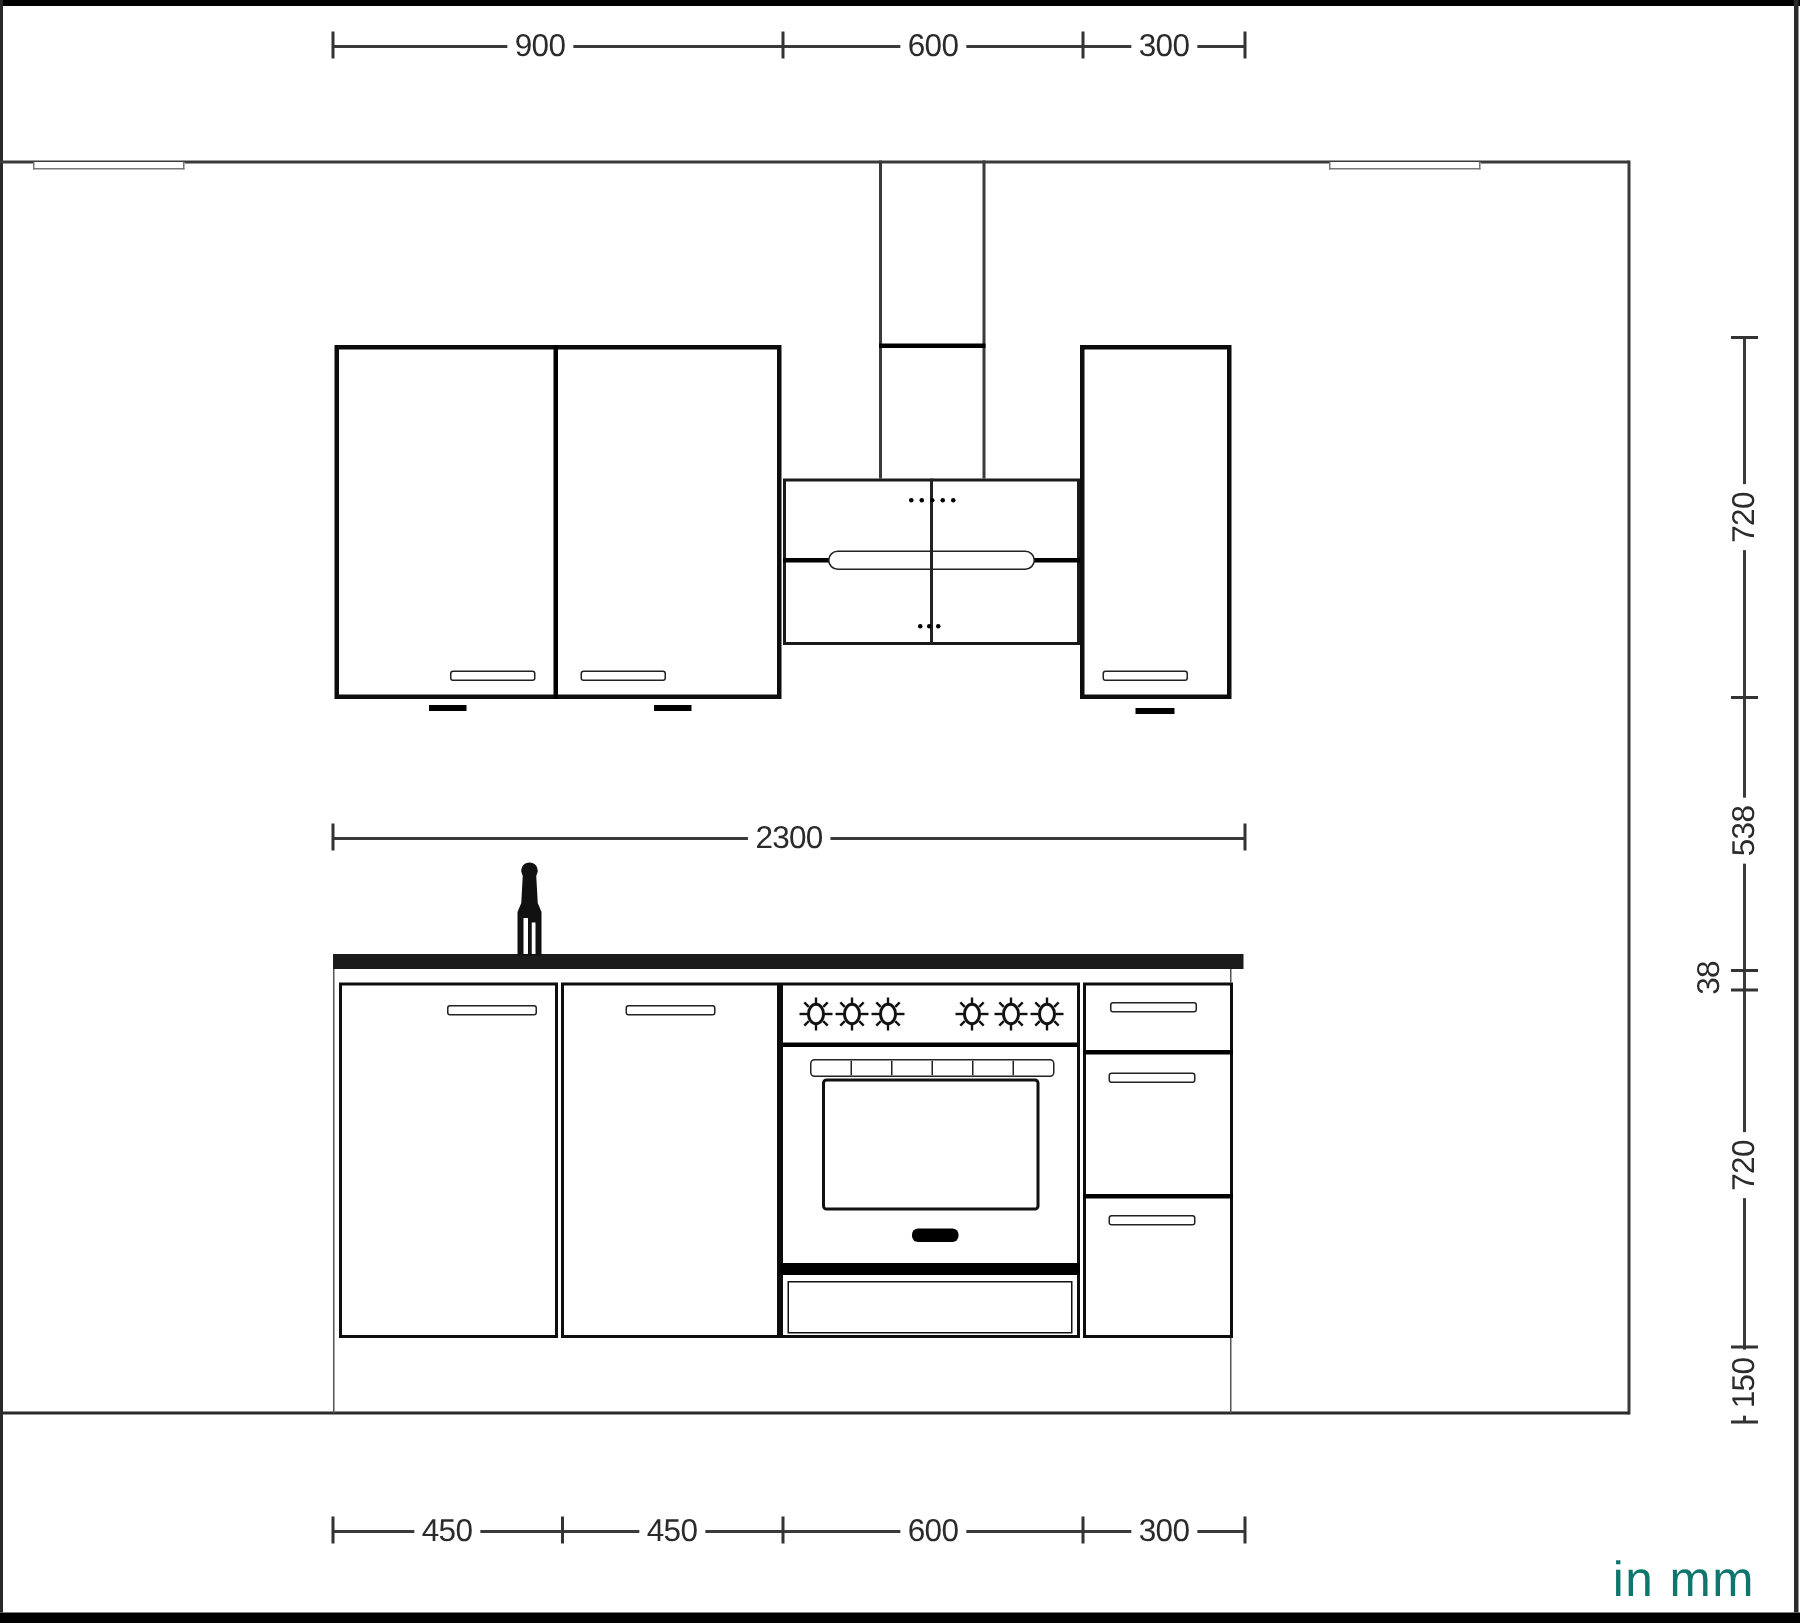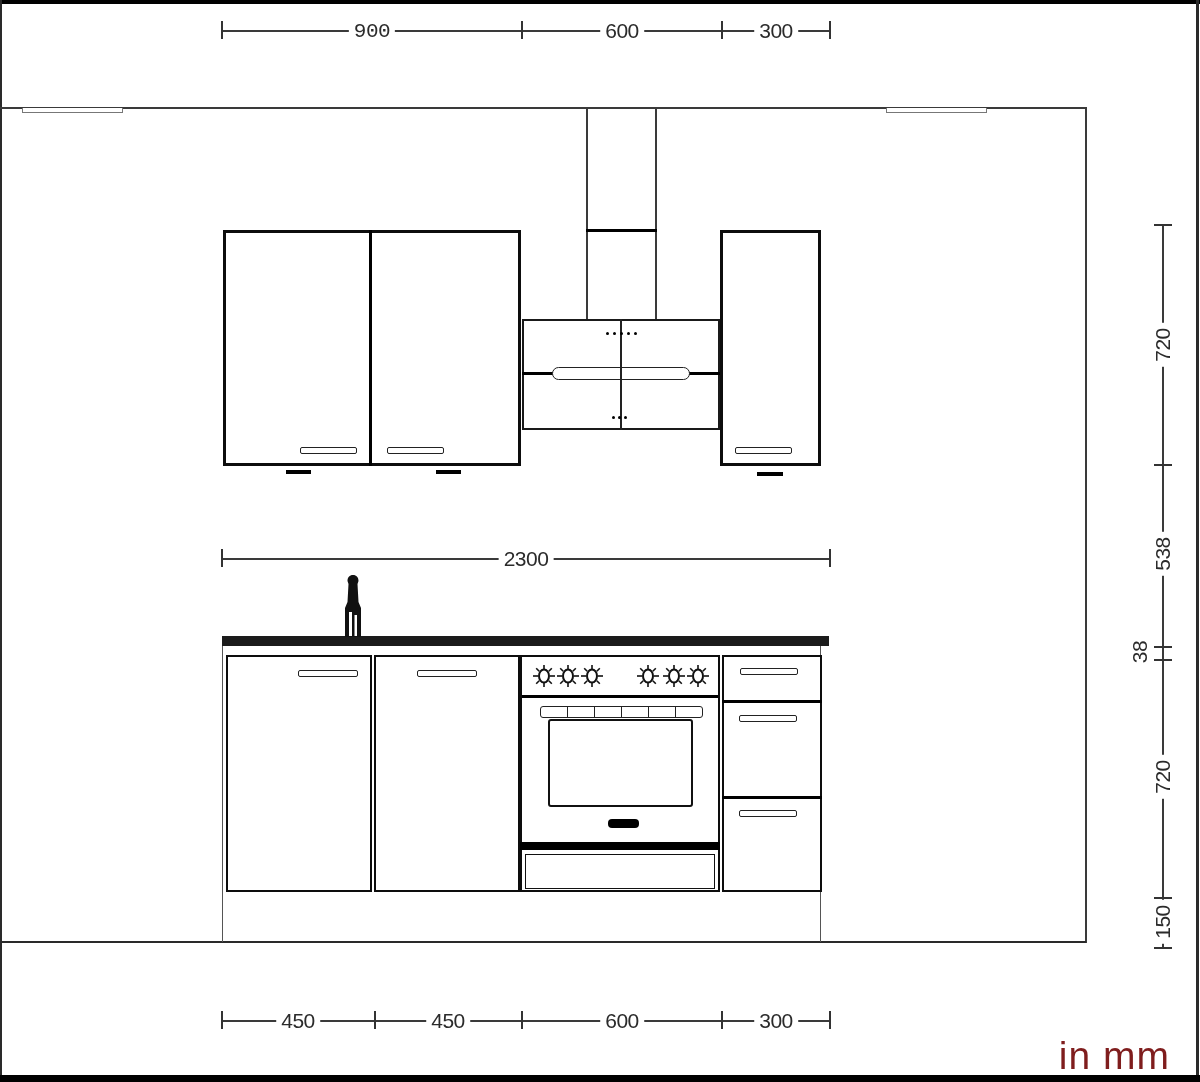--- a/index.html
+++ b/index.html
@@ -18,21 +18,21 @@
   .dlabel{position:absolute;transform:translate(-50%,-50%);background:#fff;padding:0 5px;
           font-size:21px;letter-spacing:-0.5px;white-space:nowrap;color:#2b2b2b;z-index:6;}
   .vlabel{position:absolute;transform:translate(-50%,-50%) rotate(-90deg);background:#fff;
           padding:0 5px;font-size:21px;letter-spacing:-0.5px;white-space:nowrap;color:#2b2b2b;z-index:6;}
   .dot{position:absolute;width:3px;height:3px;background:#000;border-radius:50%;z-index:5;}
   .seg{display:flex;position:absolute;background:#fff;border:1.5px solid #222;
        border-radius:3px;box-sizing:border-box;overflow:hidden;z-index:4;}
   .seg i{flex:1;border-right:1.5px solid #222;}
   .seg i:last-child{border-right:none;}
   .knob{position:absolute;z-index:4;line-height:0;}
-  .units{position:absolute;font-size:39px;color:#7f1d1d;letter-spacing:1px;}
+  .units{position:absolute;font-size:33px;color:#0f766e;letter-spacing:1px;}
 </style>
 </head>
 <body>
 
 <div id="stage">
 
   <div class="bln" style="left:0;top:0;width:1200px;height:4px;"></div>
   <div class="bln" style="left:0;top:1075px;width:1200px;height:7px;"></div>
   <div class="ln" style="left:0;top:0;width:2px;height:1075px;background:#2a2a2a;"></div>
   <div class="ln" style="left:1196px;top:0;width:3px;height:1075px;background:#2a2a2a;"></div>
@@ -42,21 +42,21 @@
   <div class="ln" style="left:0;top:941px;width:1086px;height:2px;background:#2a2a2a;"></div>
   <div class="abs" style="left:22px;top:108px;width:101px;height:5px;background:#fff;border:1px solid #777;border-top:none;box-sizing:border-box;"></div>
   <div class="abs" style="left:886px;top:108px;width:101px;height:5px;background:#fff;border:1px solid #777;border-top:none;box-sizing:border-box;"></div>
 
   <div>
     <div class="ln" style="left:222px;top:30px;width:608px;height:1.5px;"></div>
     <div class="tick-v" style="left:221px;top:21px;"></div>
     <div class="tick-v" style="left:521px;top:21px;"></div>
     <div class="tick-v" style="left:721px;top:21px;"></div>
     <div class="tick-v" style="left:829px;top:21px;"></div>
-    <span class="dlabel" style="left:372px;top:31px;font-family:Liberation Mono, monospace;">900</span>
+    <span class="dlabel" style="left:360px;top:31px;">900</span>
     <span class="dlabel" style="left:622px;top:31px;">600</span>
     <span class="dlabel" style="left:776px;top:31px;">300</span>
   </div>
 
   <div class="box" style="left:223px;top:230px;width:298px;height:236px;"></div>
   <div class="bln" style="left:369px;top:230px;width:3px;height:236px;"></div>
   <div class="handle" style="left:300px;top:447px;width:57px;"></div>
   <div class="handle" style="left:387px;top:447px;width:57px;"></div>
   <div class="mark" style="left:286px;top:470px;width:25px;"></div>
   <div class="mark" style="left:436px;top:470px;width:25px;"></div>

